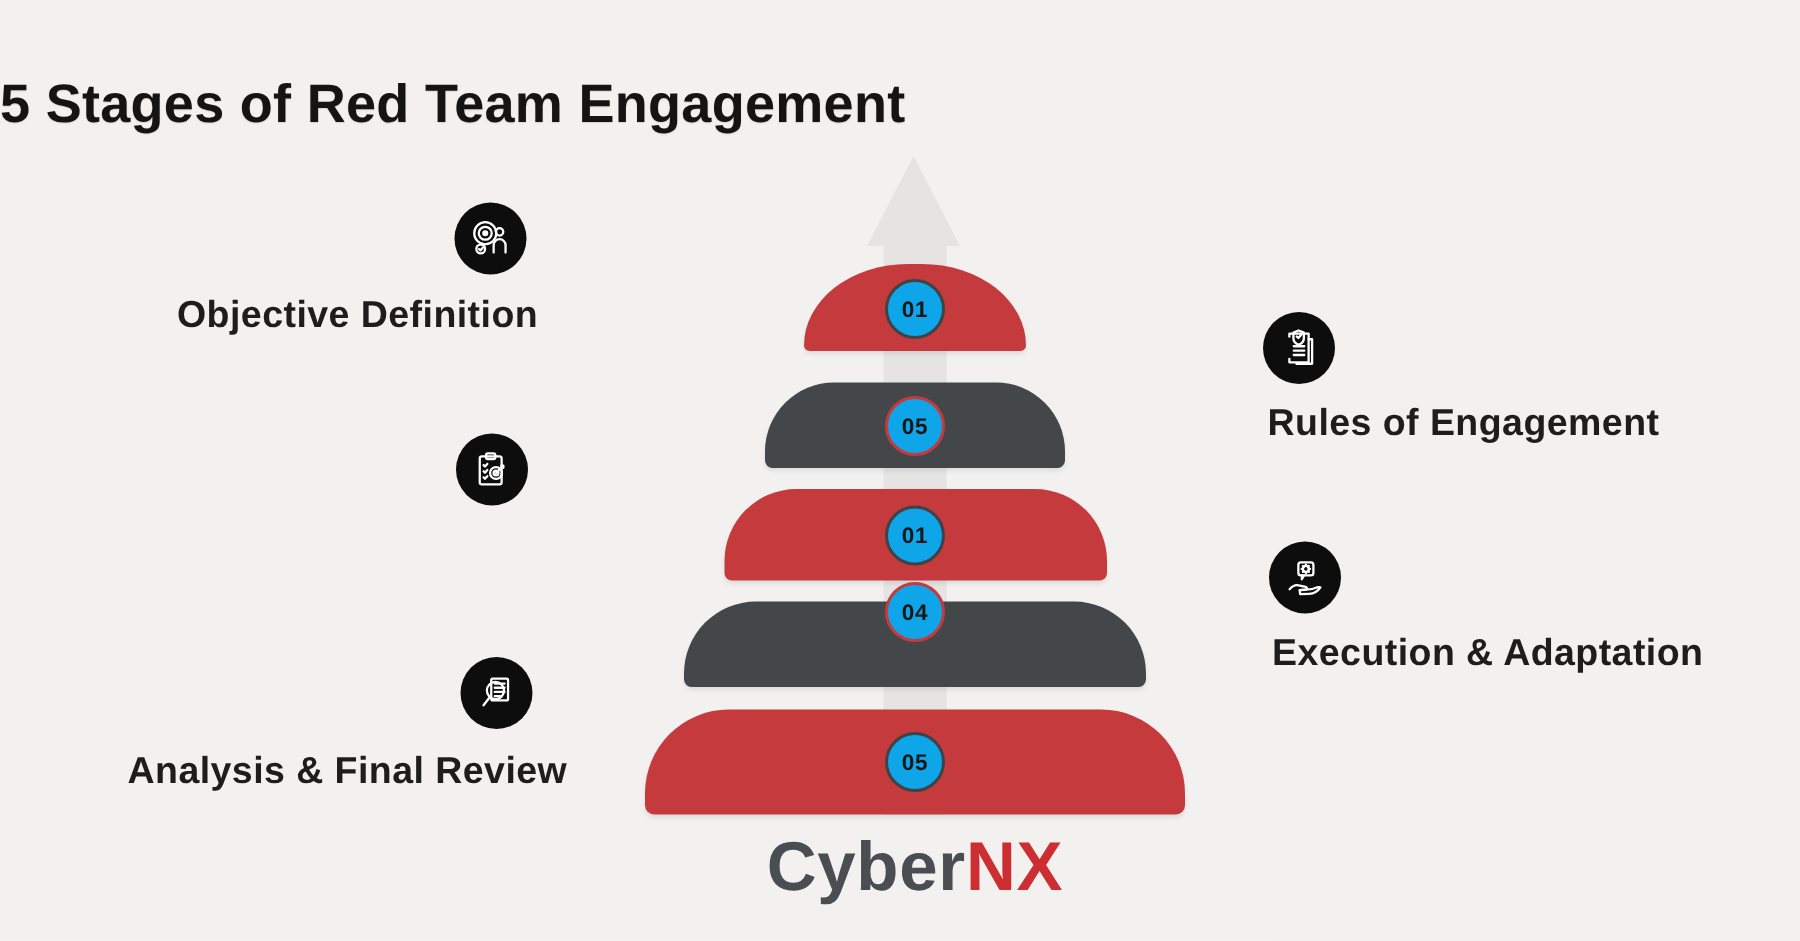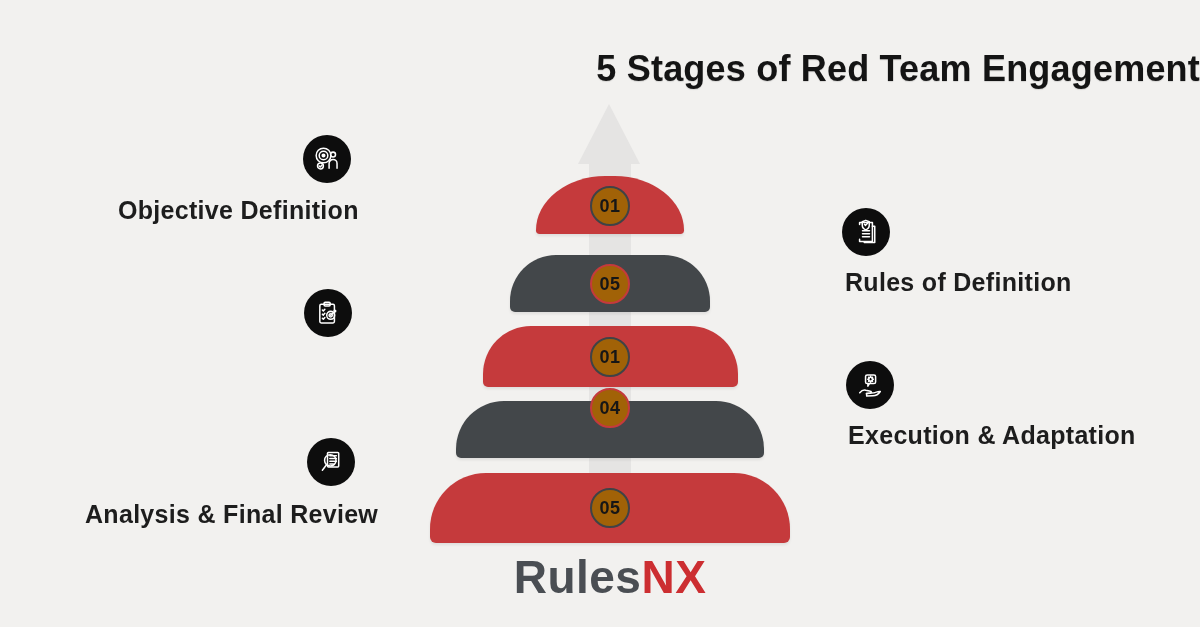--- a/index.html
+++ b/index.html
@@ -4,21 +4,21 @@
 <style>
   :root{
     --bg:#f2f1ef; --red:#c53a3c; --dark:#43474a; --arrow:#e5e4e3;
     --ink:#141414; --label:#1d1d1d; --logo-gray:#4a4e53; --logo-red:#cc2e31;
     --icon-bg:#0d0d0d;
   }
   *{margin:0;padding:0;box-sizing:border-box}
   body{font-family:"Liberation Sans",sans-serif;background:#fff}
   .canvas{position:relative;width:1200px;height:627px;background:var(--bg);overflow:hidden}
 
-  .title{position:absolute;left:0;top:48px;width:100%;text-align:right;
+  .title{position:absolute;left:0;top:48px;width:100%;text-align:left;
     font-size:36px;font-weight:700;color:var(--ink);letter-spacing:.2px;
     text-shadow:0 1px 1px rgba(0,0,0,.12)}
 
   
   .arrow-shaft{position:absolute;left:589px;top:152px;width:42px;height:391px;background:var(--arrow)}
   .arrow-head{position:absolute;left:578px;top:104px;width:0;height:0;
     border-left:31px solid transparent;border-right:31px solid transparent;
     border-bottom:60px solid var(--arrow)}
 
   
@@ -26,22 +26,22 @@
   .seg-red{background:var(--red)}
   .seg-dark{background:var(--dark)}
   .seg1{left:536px;top:176px;width:148px;height:58px;border-radius:74px 74px 4px 4px / 58px 58px 4px 4px}
   .seg2{left:510px;top:255px;width:200px;height:57px;border-radius:46px 46px 5px 5px}
   .seg3{left:483px;top:326px;width:255px;height:61px;border-radius:48px 48px 5px 5px}
   .seg4{left:456px;top:401px;width:308px;height:57px;border-radius:48px 48px 5px 5px}
   .seg5{left:430px;top:473px;width:360px;height:70px;border-radius:56px 56px 6px 6px}
 
   
   .badge{position:absolute;left:610px;transform:translateX(-50%);width:40px;height:40px;
-    border-radius:50%;background:#a16207;display:flex;align-items:center;justify-content:center;
-    font-size:18px;font-weight:700;color:#161616;letter-spacing:.5px}
+    border-radius:50%;background:#0ea5e9;display:flex;align-items:center;justify-content:center;
+    font-size:15px;font-weight:700;color:#161616;letter-spacing:.5px}
   .badge.on-red{border:2px solid #3f4346}
   .badge.on-dark{border:2px solid var(--red)}
   .b1{top:186px}.b2{top:264px}.b3{top:337px}.b4{top:388px}.b5{top:488px}
 
   
   .icon-circle{position:absolute;width:48px;height:48px;border-radius:50%;
     background:var(--icon-bg);display:flex;align-items:center;justify-content:center}
   .icon-circle svg{width:28px;height:28px;stroke:#fff;fill:none;
     stroke-width:1.3;stroke-linecap:round;stroke-linejoin:round}
   .i1{left:303px;top:135px}
@@ -132,20 +132,20 @@
       <path d="M11.4 10.8l-1.2 2.2v-2.2"></path>
       <circle cx="12.5" cy="7.1" r="1.7"></circle>
       <path d="M12.5 4.6v.8M12.5 8.8v.8M10.1 7.1h.8M14.1 7.1h.8M10.8 5.4l.5.5M13.7 8.3l.5.5M14.2 5.4l-.5.5M11.3 8.3l-.5.5"></path>
       <path d="M3.2 18.7c1.6-1.9 3.4-2.7 5.2-2.2l4 .9c1 .2.9 1.5-.2 1.6l-3.2.2"></path>
       <path d="M9 19.2l6.3-.5c1.9-.2 3.3-1.5 5.5-1.1-1.5 2.3-3.7 3.6-6.4 3.7l-5.2.2z"></path>
     </svg>
   </div>
 
   <div class="side-label l1">Objective Definition</div>
   <div class="side-label l3">Analysis &amp; Final Review</div>
-  <div class="side-label r1">Rules of Definition</div>
+  <div class="side-label r1">Rules of Engagement</div>
   <div class="side-label r2">Execution &amp; Adaptation</div>
 
   <div class="logo">
-    <span class="g">Rules</span><span class="r">NX</span>
+    <span class="g">Cyber</span><span class="r">NX</span>
   </div>
 
 </div>
 
 </body></html>

